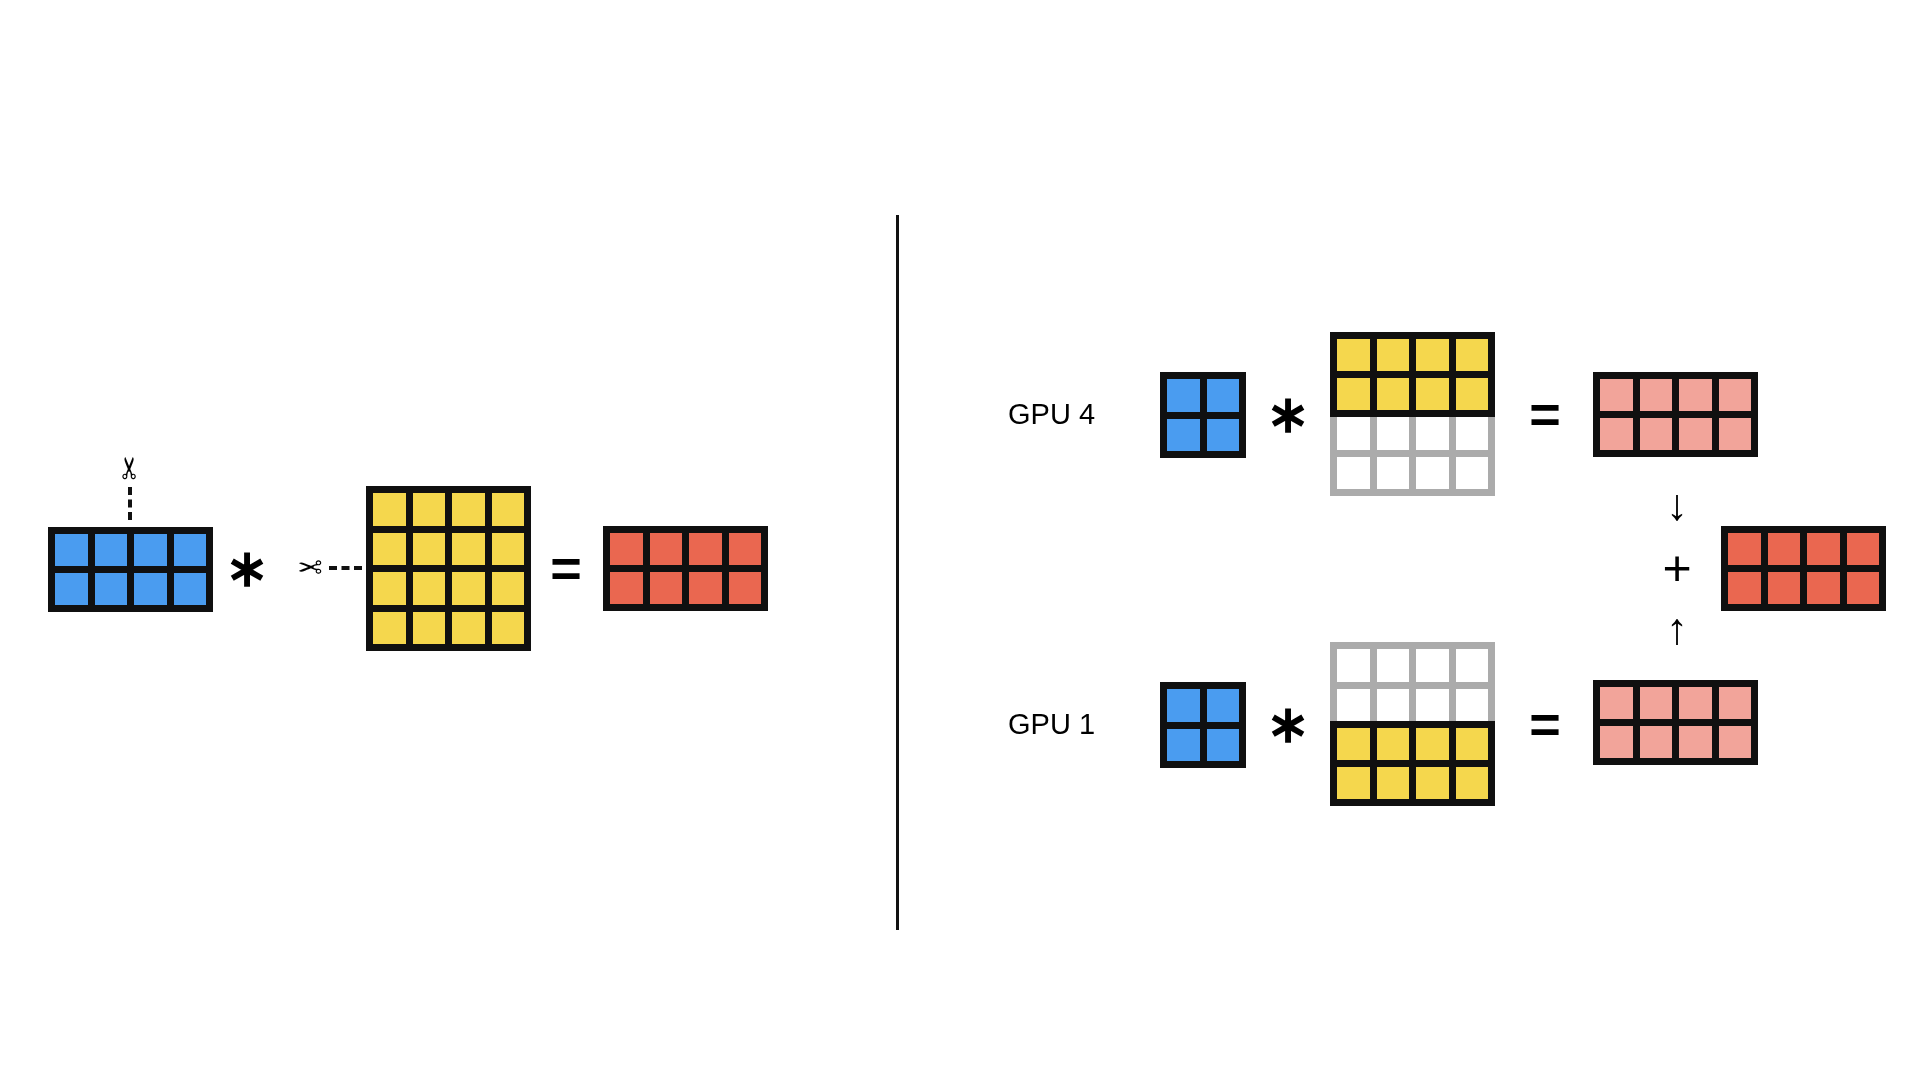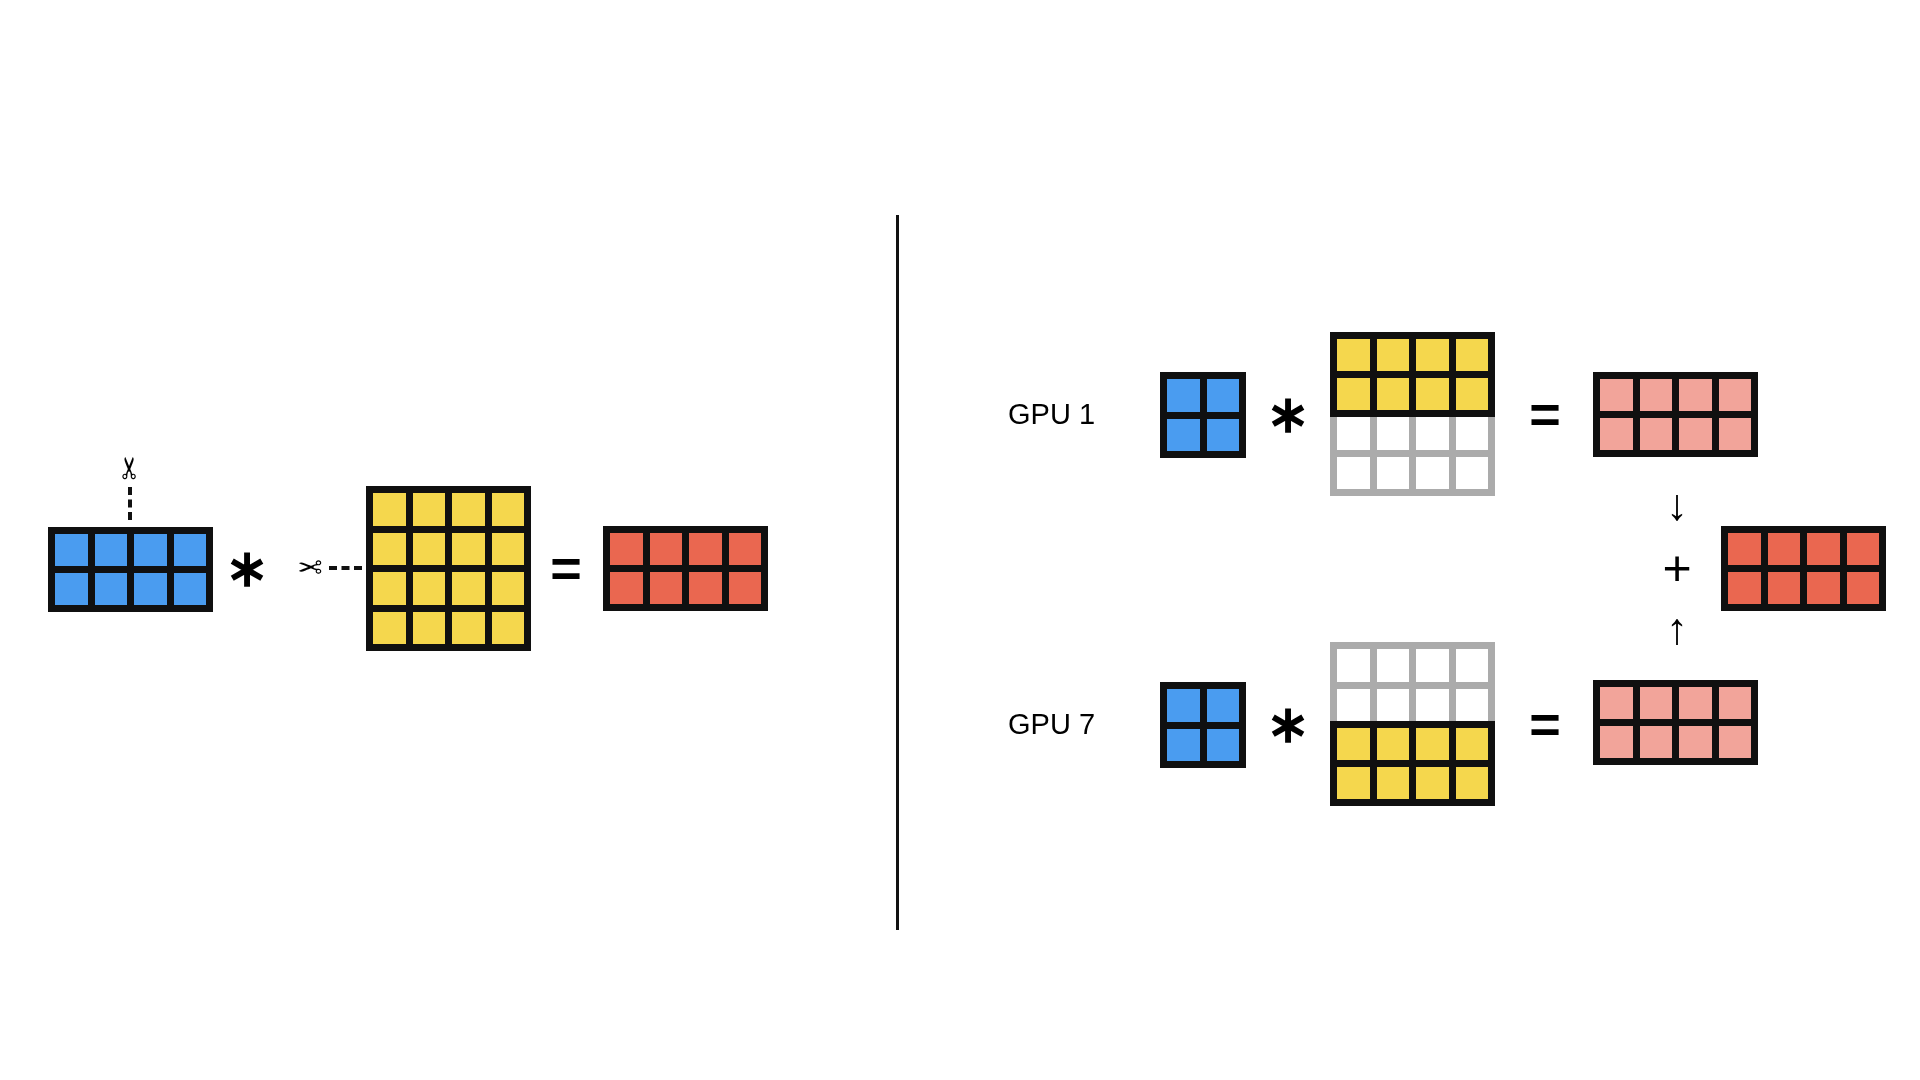--- a/index.html
+++ b/index.html
@@ -125,21 +125,21 @@
         <div class="cell" style="background: rgb(234, 103, 80);"></div>
         <div class="cell" style="background: rgb(234, 103, 80);"></div>
         <div class="cell" style="background: rgb(234, 103, 80);"></div>
       </div>
   </div>
 
   <div class="divider" style="left:896px; top:215px; height:715px;"></div>
 
   <div>
 
-    <div class="gpu-label" style="left:1008px; top:399px;">GPU 1</div>
+    <div class="gpu-label" style="left:1008px; top:399px;">GPU 4</div>
 
     <div class="matrix" style="left: 1160px; top: 372px; width: 86px; height: 86px; grid-template-columns: repeat(2, 1fr); background: rgb(16, 16, 16);">
         <div class="cell" style="background: rgb(74, 156, 240);"></div>
         <div class="cell" style="background: rgb(74, 156, 240);"></div>
         <div class="cell" style="background: rgb(74, 156, 240);"></div>
         <div class="cell" style="background: rgb(74, 156, 240);"></div>
       </div>
 
     <div class="glyph op-mul" style="left:1267px; top:386px; width:42px; height:56px;">∗</div>
 
@@ -187,21 +187,21 @@
         <div class="cell" style="background: rgb(234, 103, 80);"></div>
         <div class="cell" style="background: rgb(234, 103, 80);"></div>
         <div class="cell" style="background: rgb(234, 103, 80);"></div>
         <div class="cell" style="background: rgb(234, 103, 80);"></div>
         <div class="cell" style="background: rgb(234, 103, 80);"></div>
         <div class="cell" style="background: rgb(234, 103, 80);"></div>
         <div class="cell" style="background: rgb(234, 103, 80);"></div>
         <div class="cell" style="background: rgb(234, 103, 80);"></div>
       </div>
 
-    <div class="gpu-label" style="left:1008px; top:709px;">GPU 7</div>
+    <div class="gpu-label" style="left:1008px; top:709px;">GPU 1</div>
 
     <div class="matrix" style="left: 1160px; top: 682px; width: 86px; height: 86px; grid-template-columns: repeat(2, 1fr); background: rgb(16, 16, 16);">
         <div class="cell" style="background: rgb(74, 156, 240);"></div>
         <div class="cell" style="background: rgb(74, 156, 240);"></div>
         <div class="cell" style="background: rgb(74, 156, 240);"></div>
         <div class="cell" style="background: rgb(74, 156, 240);"></div>
       </div>
 
     <div class="glyph op-mul" style="left:1267px; top:696px; width:42px; height:56px;">∗</div>
 

